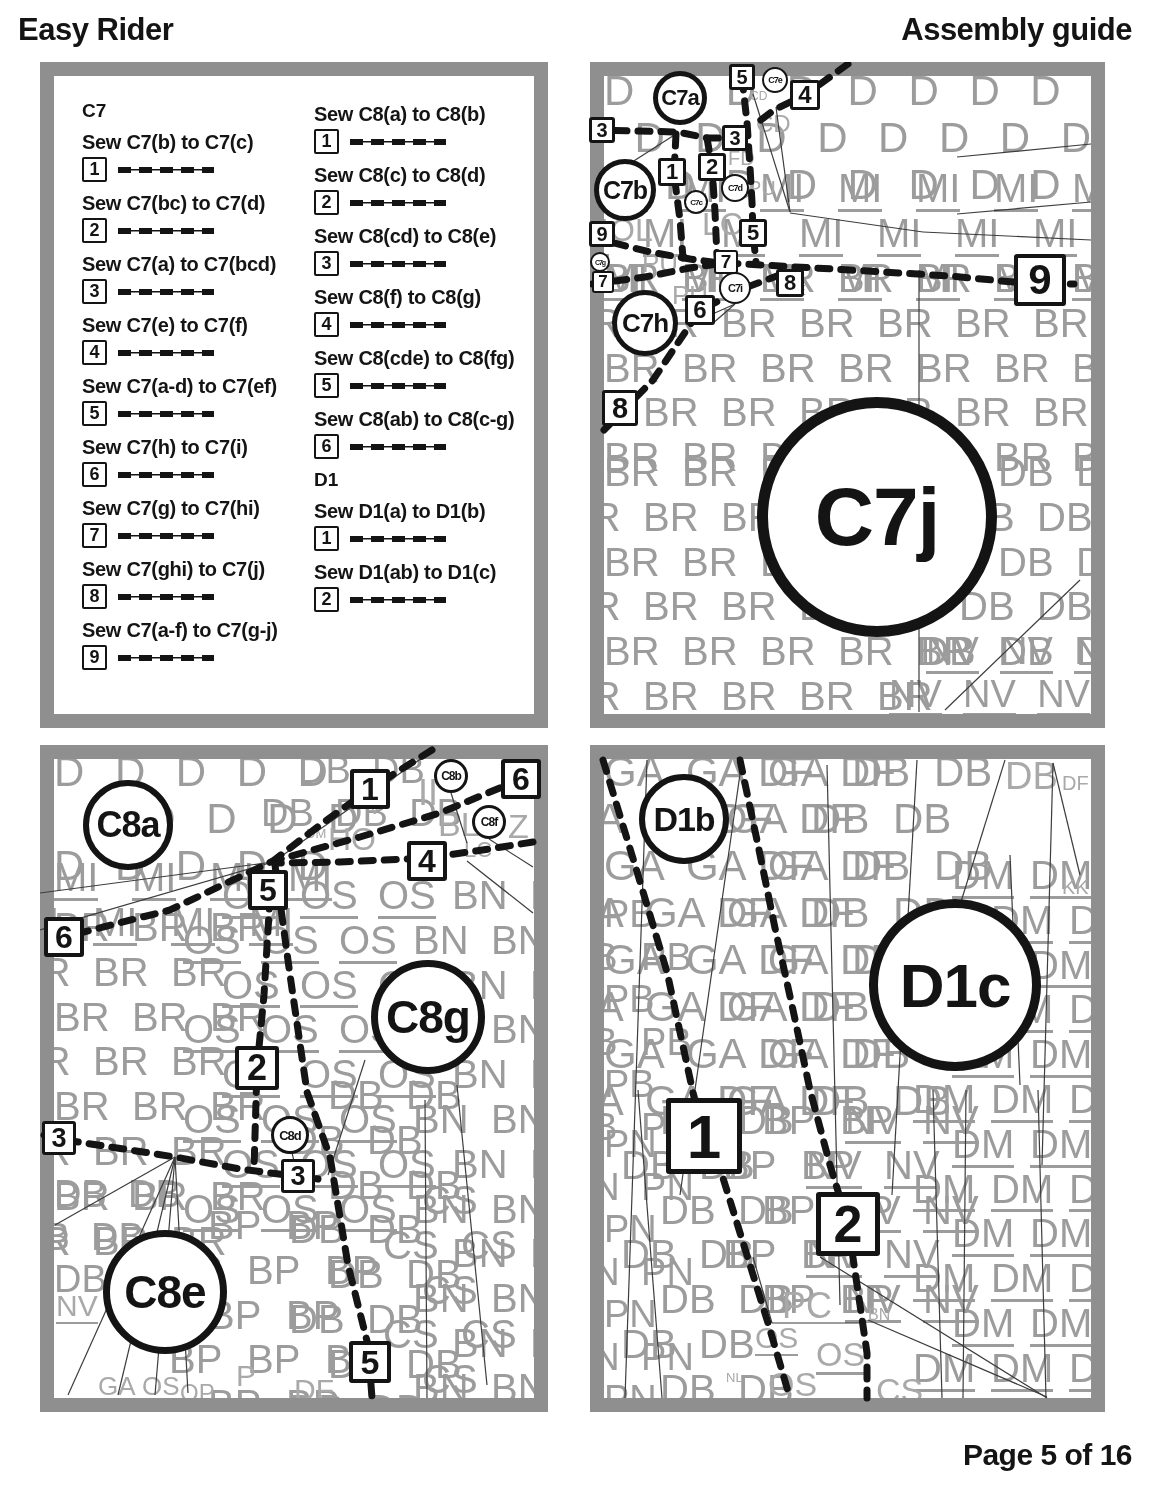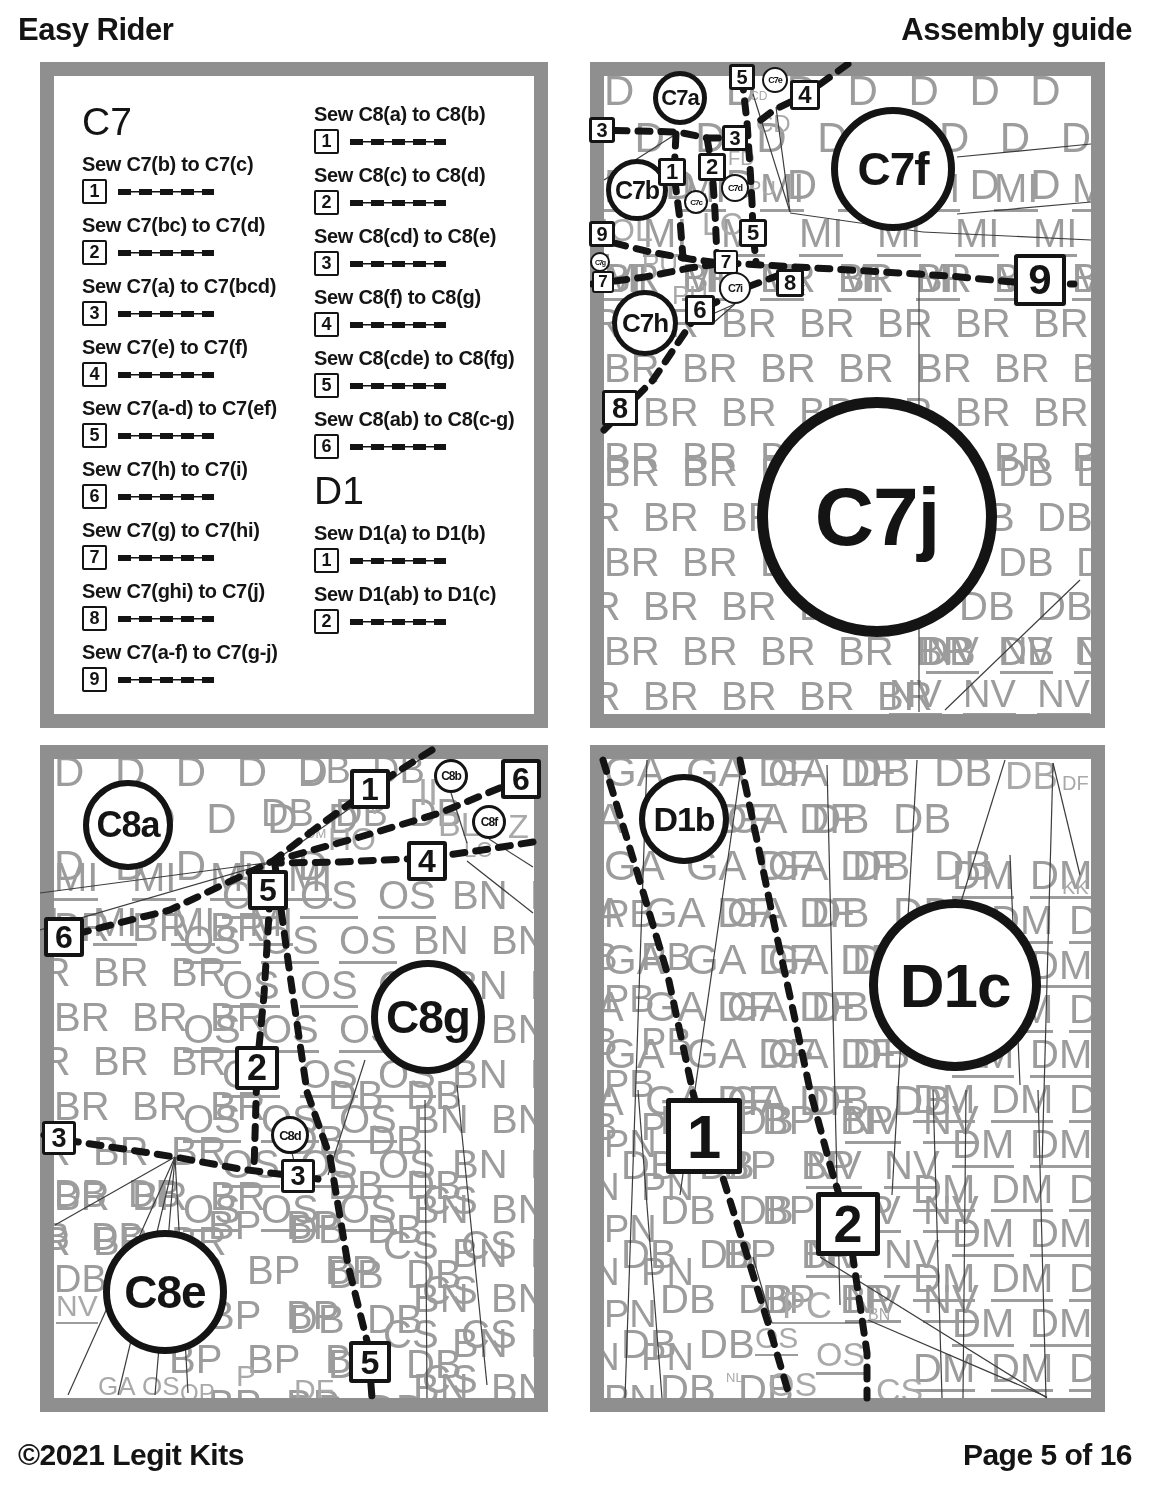--- a/index.html
+++ b/index.html
@@ -17,21 +17,21 @@
   .wmt.single{color:#a9a9a9;}
   .wmu{border-bottom:0.09em solid #9c9c9c;padding-bottom:0.02em;}
   svg.lines{position:absolute;left:0;top:0;z-index:2;pointer-events:none;}
   .pc{position:absolute;box-sizing:border-box;background:#fff;border:5px solid #141414;border-radius:50%;
       display:flex;align-items:center;justify-content:center;font-weight:700;z-index:3;letter-spacing:-1px;}
   .sq{position:absolute;box-sizing:border-box;background:#fff;border:3px solid #141414;border-radius:3px;
       display:flex;align-items:center;justify-content:center;font-weight:700;z-index:4;}
 
   .icol{position:absolute;top:22px;width:226px;}
   .icol.c1{left:28px;} .icol.c2{left:260px;}
-  .sec-title{font-size:39px;font-weight:400;margin:2px 0 9px;}
+  .sec-title{font-size:19px;font-weight:700;margin:2px 0 9px;}
   .step-text{font-size:20px;font-weight:700;line-height:22px;margin:5px 0 0;letter-spacing:-0.3px;}
   .dash-row{display:flex;align-items:center;gap:11px;margin:3px 0 9px;height:27px;}
   .numbox{width:25px;height:25px;box-sizing:border-box;border:2.5px solid #141414;border-radius:2px;
           display:flex;align-items:center;justify-content:center;font-size:18px;font-weight:700;flex:0 0 auto;}
   .dashline{width:96px;height:7px;flex:0 0 auto;background:
       repeating-linear-gradient(90deg,#141414 0 13px,rgba(0,0,0,0) 13px 21px) 0 50%/100% 6px no-repeat,
       linear-gradient(#141414,#141414) 0 50%/100% 1.5px no-repeat;}
 </style>
 </head>
 <body>
@@ -298,25 +298,24 @@
         <polyline points="86,72 84,112 90,158 93,196" fill="none" stroke="#141414" stroke-width="7" stroke-dasharray="12 11" stroke-linecap="round"></polyline>
         <polyline points="117,76 122,105 125,150 127,195" fill="none" stroke="#141414" stroke-width="7" stroke-dasharray="12 11" stroke-linecap="round"></polyline>
         <polyline points="152,16 157,60 160,105 162,140 163,171 166,200" fill="none" stroke="#141414" stroke-width="7" stroke-dasharray="12 11" stroke-linecap="round"></polyline>
         <polyline points="258,2 215,33 184,48 163,64" fill="none" stroke="#141414" stroke-width="7" stroke-dasharray="12 11" stroke-linecap="round"></polyline>
         <polyline points="2,174 12,178 60,190 100,197 130,201" fill="none" stroke="#141414" stroke-width="7" stroke-dasharray="12 11" stroke-linecap="round"></polyline>
         <polyline points="2,222 55,215 100,206 134,201" fill="none" stroke="#141414" stroke-width="7" stroke-dasharray="12 11" stroke-linecap="round"></polyline>
         <polyline points="136,201 260,208 360,214 423,220 484,222" fill="none" stroke="#141414" stroke-width="7" stroke-dasharray="12 11" stroke-linecap="round"></polyline>
         <polyline points="14,368 63,318 110,248 155,226 192,212" fill="none" stroke="#141414" stroke-width="7" stroke-dasharray="12 11" stroke-linecap="round"></polyline>
       </svg>
       <div class="pc" style="left: 63px; top: 9px; width: 54px; height: 54px; border-width: 5px; font-size: 22px;">C7a</div>
-      <div class="pc" style="left: 16px; top: 97px; width: 62px; height: 62px; border-width: 5px; font-size: 25px;">C7b</div>
+      <div class="pc" style="left: 4px; top: 97px; width: 62px; height: 62px; border-width: 5px; font-size: 25px;">C7b</div>
       <div class="pc" style="left: 94px; top: 128px; width: 24px; height: 24px; border-width: 2.5px; font-size: 8px;">C7c</div>
       <div class="pc" style="left: 131px; top: 112px; width: 28px; height: 28px; border-width: 2.5px; font-size: 9px;">C7d</div>
       <div class="pc" style="left: 172px; top: 5px; width: 26px; height: 26px; border-width: 2.5px; font-size: 9px;">C7e</div>
-      <div class="pc" style="left: 241px; top: 45px; width: 124px; height: 124px; border-width: 7px; font-size: 46px;">C7f</div>
       <div class="pc" style="left: 0px; top: 190px; width: 20px; height: 20px; border-width: 2px; font-size: 7px;">C7g</div>
       <div class="pc" style="left: 22px; top: 228px; width: 66px; height: 66px; border-width: 5px; font-size: 26px;">C7h</div>
       <div class="pc" style="left: 129px; top: 210px; width: 32px; height: 32px; border-width: 2.5px; font-size: 11px;">C7i</div>
       <div class="pc" style="left: 167px; top: 335px; width: 240px; height: 240px; border-width: 11px; font-size: 82px;">C7j</div>
       <div class="sq" style="left: 139px; top: 2px; width: 26px; height: 26px; border-width: 3px; font-size: 20px;">5</div>
       <div class="sq" style="left: 200px; top: 18px; width: 30px; height: 30px; border-width: 3px; font-size: 24px;">4</div>
       <div class="sq" style="left: -1px; top: 55px; width: 26px; height: 26px; border-width: 3px; font-size: 20px;">3</div>
       <div class="sq" style="left: 132px; top: 63px; width: 26px; height: 26px; border-width: 3px; font-size: 20px;">3</div>
       <div class="sq" style="left: 68px; top: 96px; width: 28px; height: 28px; border-width: 3px; font-size: 22px;">1</div>
       <div class="sq" style="left: 108px; top: 91px; width: 28px; height: 28px; border-width: 3px; font-size: 22px;">2</div>
@@ -704,15 +703,14 @@
         <line x1="420" y1="110" x2="430" y2="340" stroke="#3d3d3d" stroke-width="1.2"></line>
         <polyline points="13,15 45,120 77,227 110,380 133,433 160,520 178,578 200,653" fill="none" stroke="#141414" stroke-width="7" stroke-dasharray="12 11" stroke-linecap="round"></polyline>
         <polyline points="150,15 168,100 185,183 203,265 220,345 240,420 258,479 270,560 277,608 277,653" fill="none" stroke="#141414" stroke-width="7" stroke-dasharray="12 11" stroke-linecap="round"></polyline>
       </svg>
       <div class="pc" style="left: 49px; top: 29px; width: 90px; height: 90px; border-width: 6px; font-size: 34px;">D1b</div>
       <div class="pc" style="left: 279px; top: 154px; width: 172px; height: 172px; border-width: 9px; font-size: 62px;">D1c</div>
       <div class="sq" style="left: 76px; top: 353px; width: 76px; height: 76px; border-width: 5px; font-size: 62px;">1</div>
       <div class="sq" style="left: 226px; top: 447px; width: 64px; height: 64px; border-width: 5px; font-size: 52px;">2</div>
     </div>
 
-  <div class="ftr-left">©2021 Legit Kits</div>
   <div class="ftr-right">Page 5 of 16</div>
 </div>
 
 </body></html>

